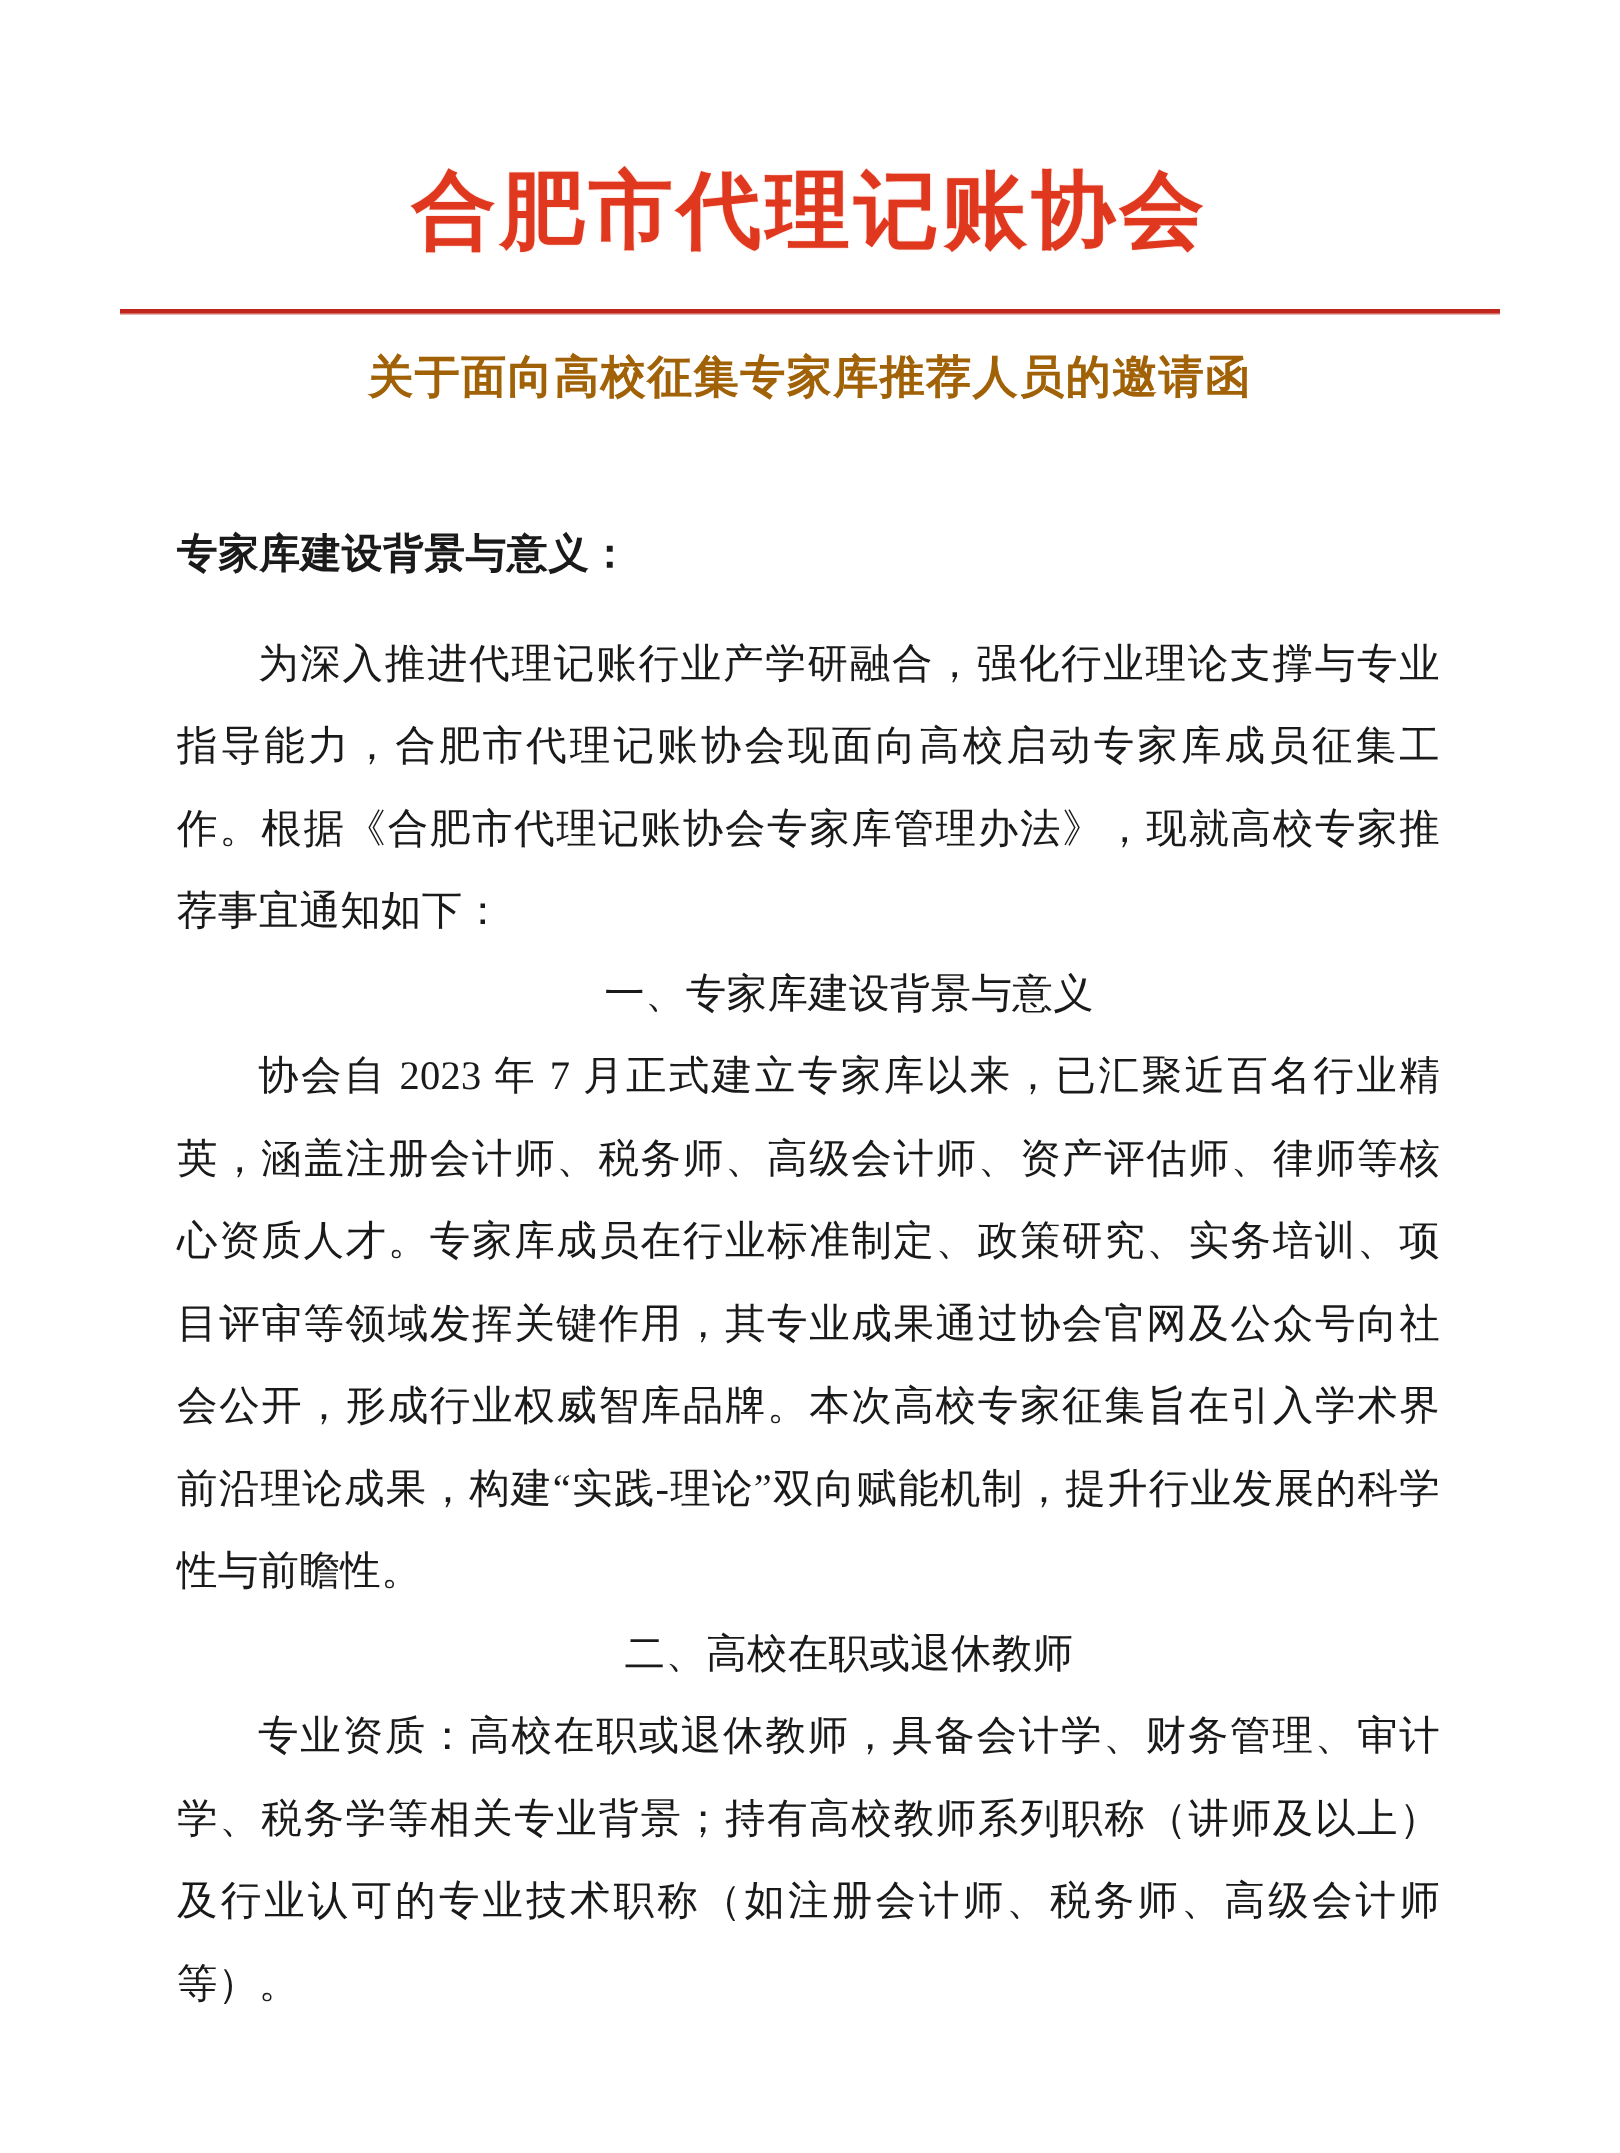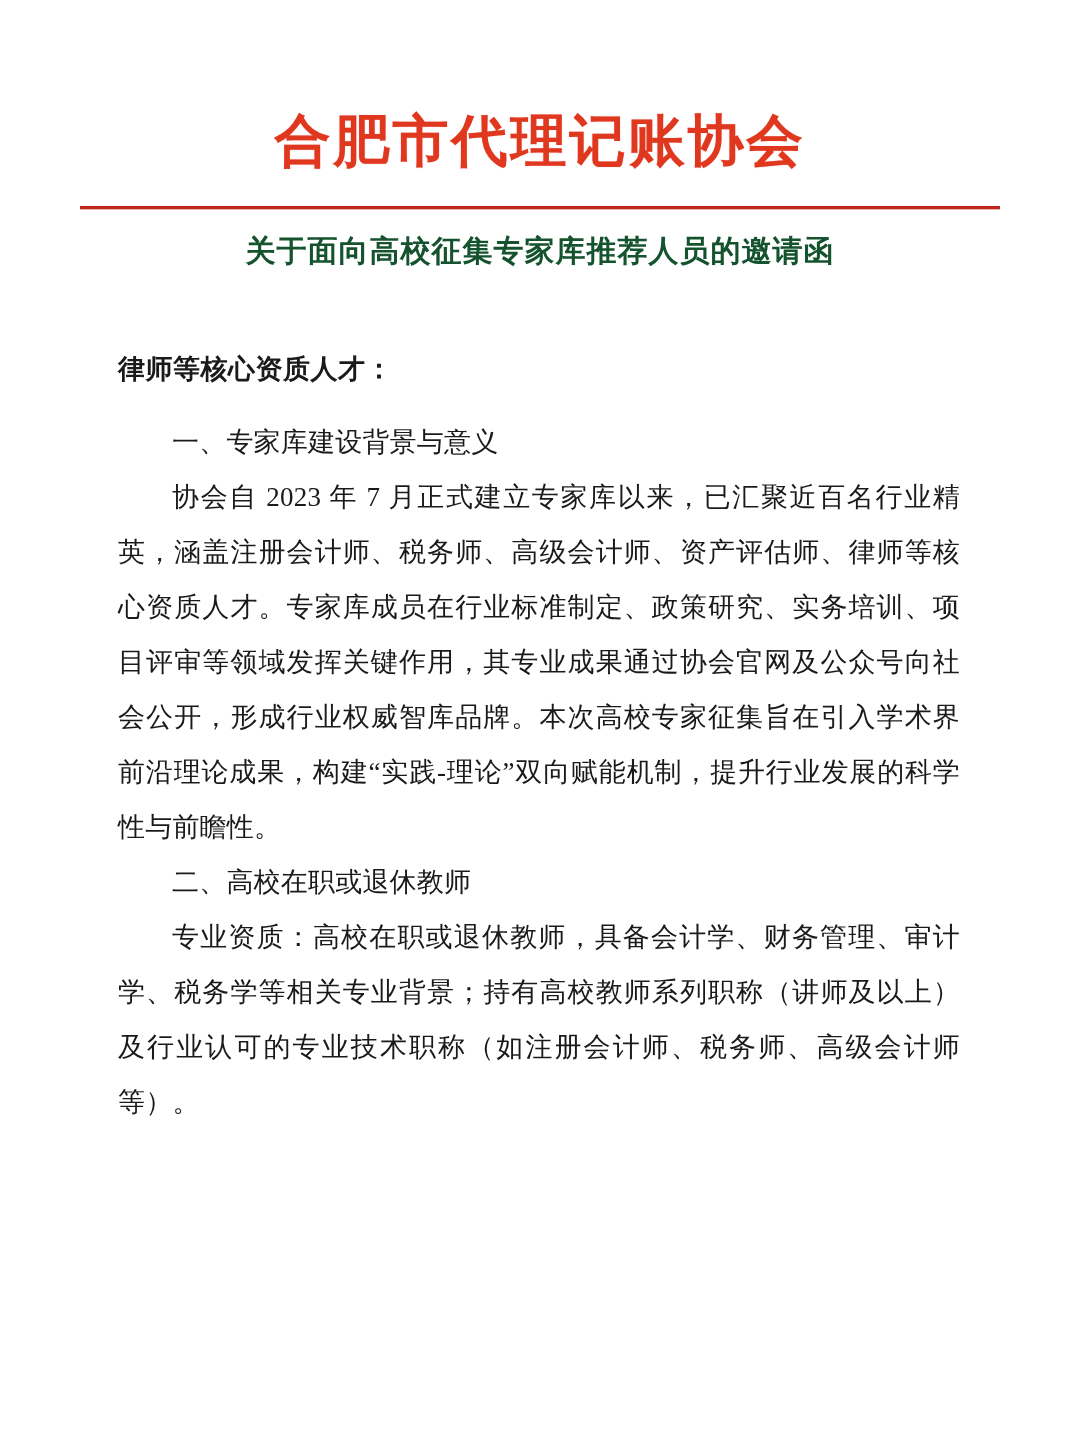--- a/index.html
+++ b/index.html
@@ -57,21 +57,21 @@
   }
 
   
   .doc-title {
     margin: 0;
     padding-top: 22px;
     text-align: center;
     font-size: 30px;
     font-weight: bold;
     letter-spacing: 1px;
-    color: #14532d;
+    color: #a16207;
     font-family: Liberation Serif, serif;
   }
 
   
   .doc-body {
     padding: 0 120px 0 118px;
     margin-top: 78px;
   }
   .salutation {
     font-size: 27px;
@@ -90,20 +90,21 @@
   }
   p.indent {
     text-indent: 2em;
   }
   p.section-head {
     font-size: 27px;
     line-height: 55px;
     margin: 0;
     text-indent: 2em;
     letter-spacing: 0.2px;
+    text-align: center;
   }
   .gap-md { height: 26px; }
 </style>
 </head>
 <body>
 
 <div class="page">
 
   <div class="doc-header">
     <h1 class="org-title">合肥市代理记账协会</h1>
@@ -111,24 +112,25 @@
 
     <div class="red-rule-wrap">
       <div class="red-rule"></div>
     </div>
 
     <h2 class="doc-title">关于面向高校征集专家库推荐人员的邀请函</h2>
   </div>
 
   <div class="doc-body">
 
-    <p class="salutation">律师等核心资质人才：</p>
+    <p class="salutation">专家库建设背景与意义：</p>
 
     <div class="gap-md"></div>
 
+    <p class="para indent">为深入推进代理记账行业产学研融合，强化行业理论支撑与专业指导能力，合肥市代理记账协会现面向高校启动专家库成员征集工作。根据《合肥市代理记账协会专家库管理办法》，现就高校专家推荐事宜通知如下：</p>
 
     <p class="section-head">一、专家库建设背景与意义</p>
 
     <p class="para indent">协会自 2023 年 7 月正式建立专家库以来，已汇聚近百名行业精英，涵盖注册会计师、税务师、高级会计师、资产评估师、律师等核心资质人才。专家库成员在行业标准制定、政策研究、实务培训、项目评审等领域发挥关键作用，其专业成果通过协会官网及公众号向社会公开，形成行业权威智库品牌。本次高校专家征集旨在引入学术界前沿理论成果，构建“实践-理论”双向赋能机制，提升行业发展的科学性与前瞻性。</p>
 
     <p class="section-head">二、高校在职或退休教师</p>
 
 
     <p class="para indent">专业资质：高校在职或退休教师，具备会计学、财务管理、审计学、税务学等相关专业背景；持有高校教师系列职称（讲师及以上）及行业认可的专业技术职称（如注册会计师、税务师、高级会计师等）。</p>
 

